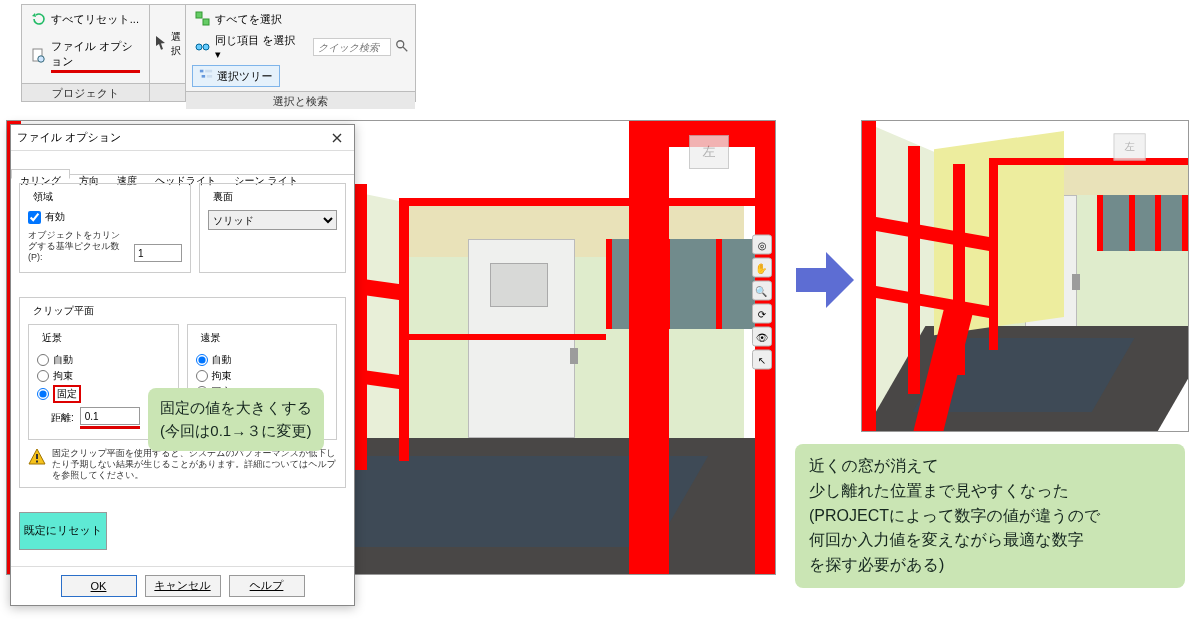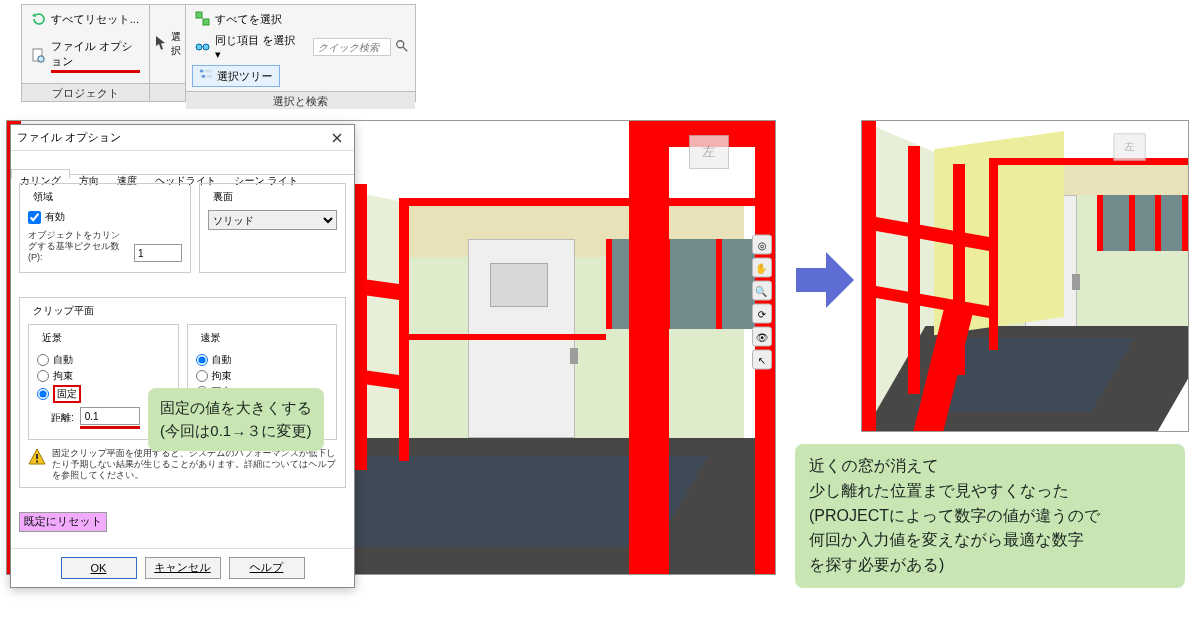--- a/index.html
+++ b/index.html
@@ -66,21 +66,21 @@
   .radio input{ width:12px; height:12px;}
   .red-box { border:2px solid #d00; padding:0 2px; display:inline-block;}
   .dist-row { display:flex; align-items:center; gap:6px; margin:4px 0 0 14px; font-size:10px;}
   .dist-input { width:60px; height:18px; border:1px solid #999; font-size:10px; padding:0 4px;}
   .red-under { display:inline-block; border-bottom:3px solid #d00; padding-bottom:1px;}
   .readonly { background:#eee; color:#777;}
   .warn-row { display:flex; gap:6px; margin-top:8px; align-items:flex-start;}
   .warn-icon { width:18px; height:18px; }
   .warn-text { font-size:9px; color:#333; line-height:1.2;}
   .btn-row { display:flex; gap:6px; justify-content:flex-start; margin:8px 0;}
-  .btn { min-width:70px; height:20px; font-size:11px; border:1px solid #999; background:#f0abfc; cursor:pointer;}
+  .btn { min-width:70px; height:38px; font-size:11px; border:1px solid #999; background:#5eead4; cursor:pointer;}
   .btn.wide{min-width:88px;}
   .dlg-footer { border-top:1px solid #ddd; padding:8px; display:flex; justify-content:center; gap:8px;}
   .footer-btn { width:76px; height:22px; border:1px solid #999; background:#f3f3f3; font-size:11px; cursor:pointer;text-decoration:underline;}
   .footer-btn.primary{ border-color:#2a6fc9;}
 
   
   .callout { position:absolute; background:#cae5b4; border-radius:8px; padding:10px 14px; font-size:16px; line-height:1.55; color:#15261f; } 
   .callout.actual-c1 { left:148px; top:388px; font-size:15px; padding:8px 12px;}
   .callout.c2 { left:795px; top:444px; width:390px;}
   

